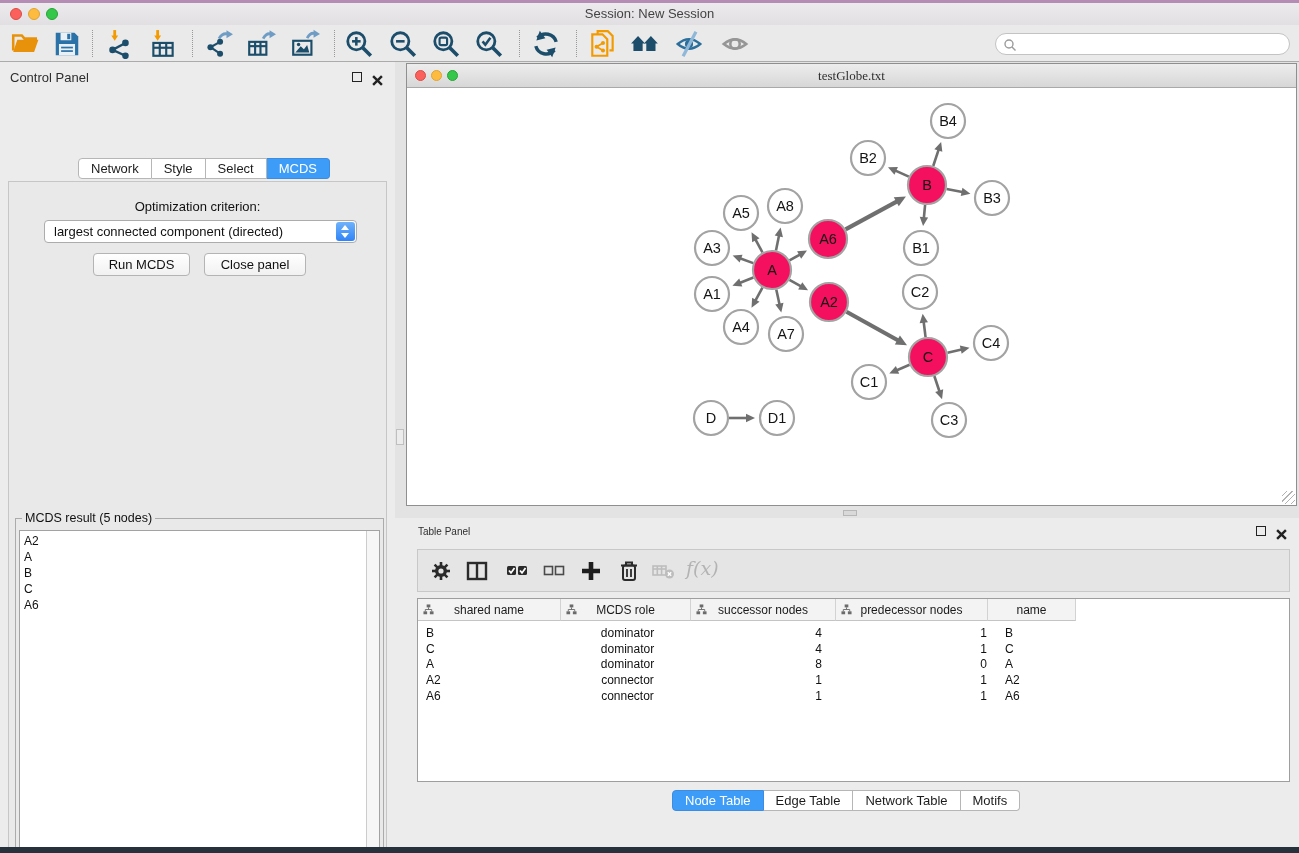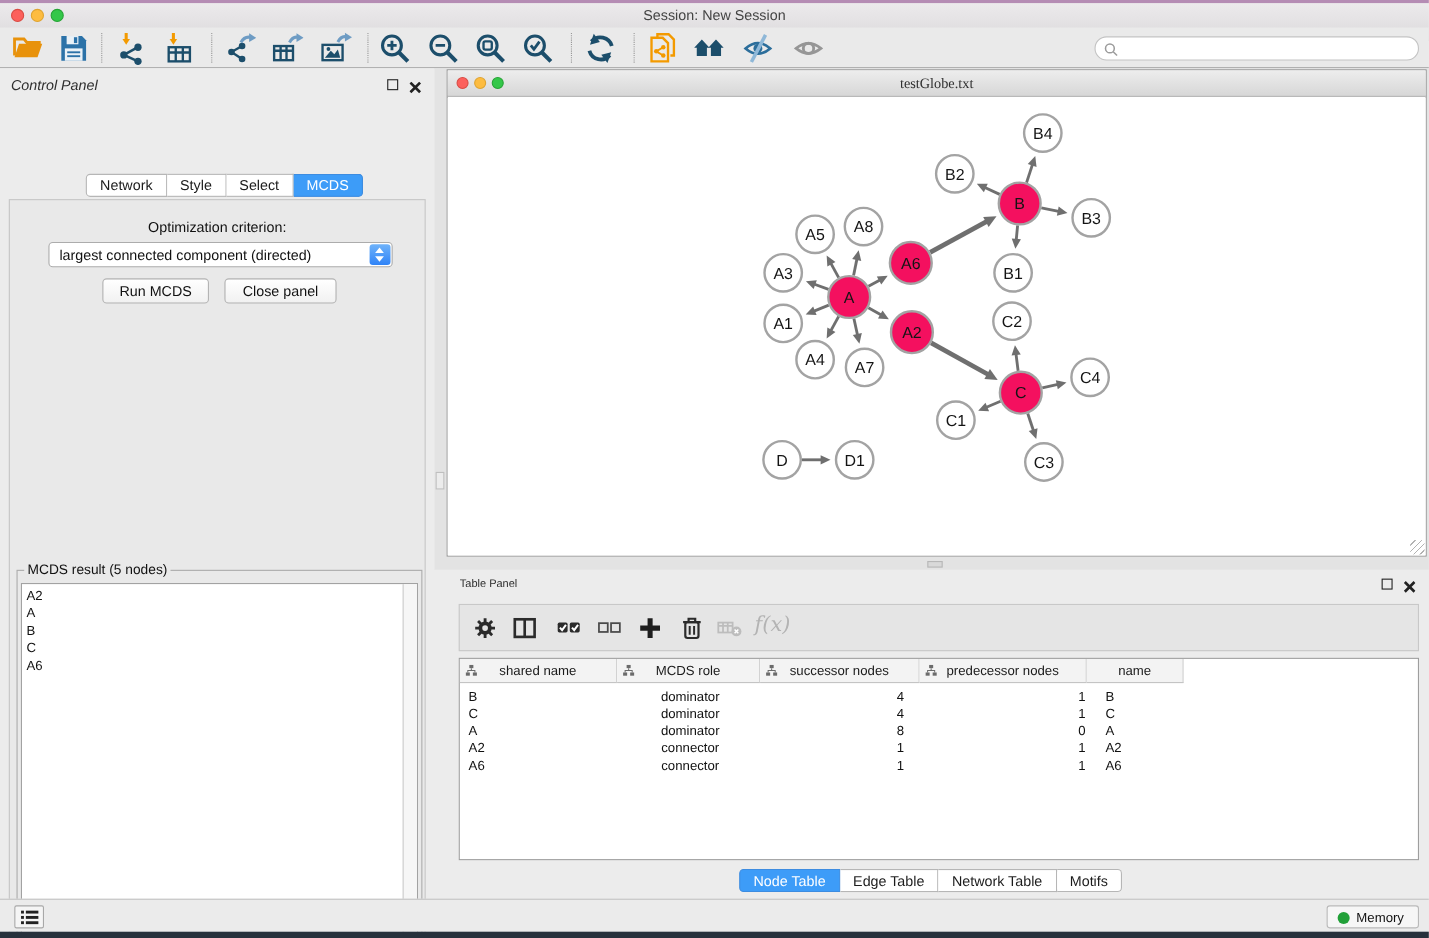--- a/index.html
+++ b/index.html
@@ -28,21 +28,21 @@
   .tb-btn svg { width:100%; height:100%; display:block; }
   .tb-sep { position:absolute; top:5px; width:0; height:27px; border-left:1px dotted #989898; }
   .searchbox { position:absolute; left:995px; top:8px; width:295px; height:22px;
     background:#fff; border:1px solid #c3c3c3; border-radius:11px; }
   .searchbox svg { position:absolute; left:7px; top:4px; width:14px; height:14px; }
   .searchbox input { position:absolute; left:26px; top:1px; width:260px; height:18px;
     border:none; outline:none; font-size:12px; background:transparent; }
 
   
   .cpanel { position:absolute; left:0; top:62px; width:395px; height:755px; background:#ececec; }
-  .panel-head { position:relative; height:28px;font-style:italic; }
+  .panel-head { position:relative; height:28px; }
   .panel-title { position:absolute; left:10px; top:8px; font-size:13px; color:#2e2e2e; }
   .float-ico { position:absolute; width:10px; height:10px; border:1.6px solid #222; background:transparent; }
   .close-ico { position:absolute; width:11px; height:11px; }
   .cp-float { right:33px; top:10px; } .cp-close { right:12px; top:10px; }
 
   .seg-tabs { position:absolute; display:flex; height:21px; }
   .cp-tabs { left:78px; top:96px; }
   .seg-tab { height:21px; line-height:19px; text-align:center; font-size:13px; color:#1c1c1c;
     background:#fff; border:1px solid #b6b6b6; border-left:none; padding:0 12px; cursor:default; }
   .seg-tab:first-child { border-left:1px solid #b6b6b6; border-radius:4px 0 0 4px; }
@@ -589,33 +589,15 @@
     </div>
 
     <div class="seg-tabs tp-tabs" id="tp-tabs">
         <div class="seg-tab active">Node Table</div>
         <div class="seg-tab">Edge Table</div>
         <div class="seg-tab">Network Table</div>
         <div class="seg-tab">Motifs</div>
       </div>
   </div>
 
-  <div class="statusbar">
-    <span class="list-btn">
-      <svg viewBox="0 0 20 16">
-          <g fill="#222">
-            <rect x="1" y="1" width="3" height="3"></rect>
-            <rect x="6" y="1" width="13" height="3"></rect>
-            <rect x="1" y="6.5" width="3" height="3"></rect>
-            <rect x="6" y="6.5" width="13" height="3"></rect>
-            <rect x="1" y="12" width="3" height="3"></rect>
-            <rect x="6" y="12" width="13" height="3"></rect>
-          </g>
-        </svg>
-      </span>
-    <span class="mem-btn">
-      <span class="mem-dot"></span>
-      <span class="mem-label">Memory</span>
-    </span>
-  </div>
 
   <div class="wp-bottom"></div>
 </div>
 
 </body></html>

